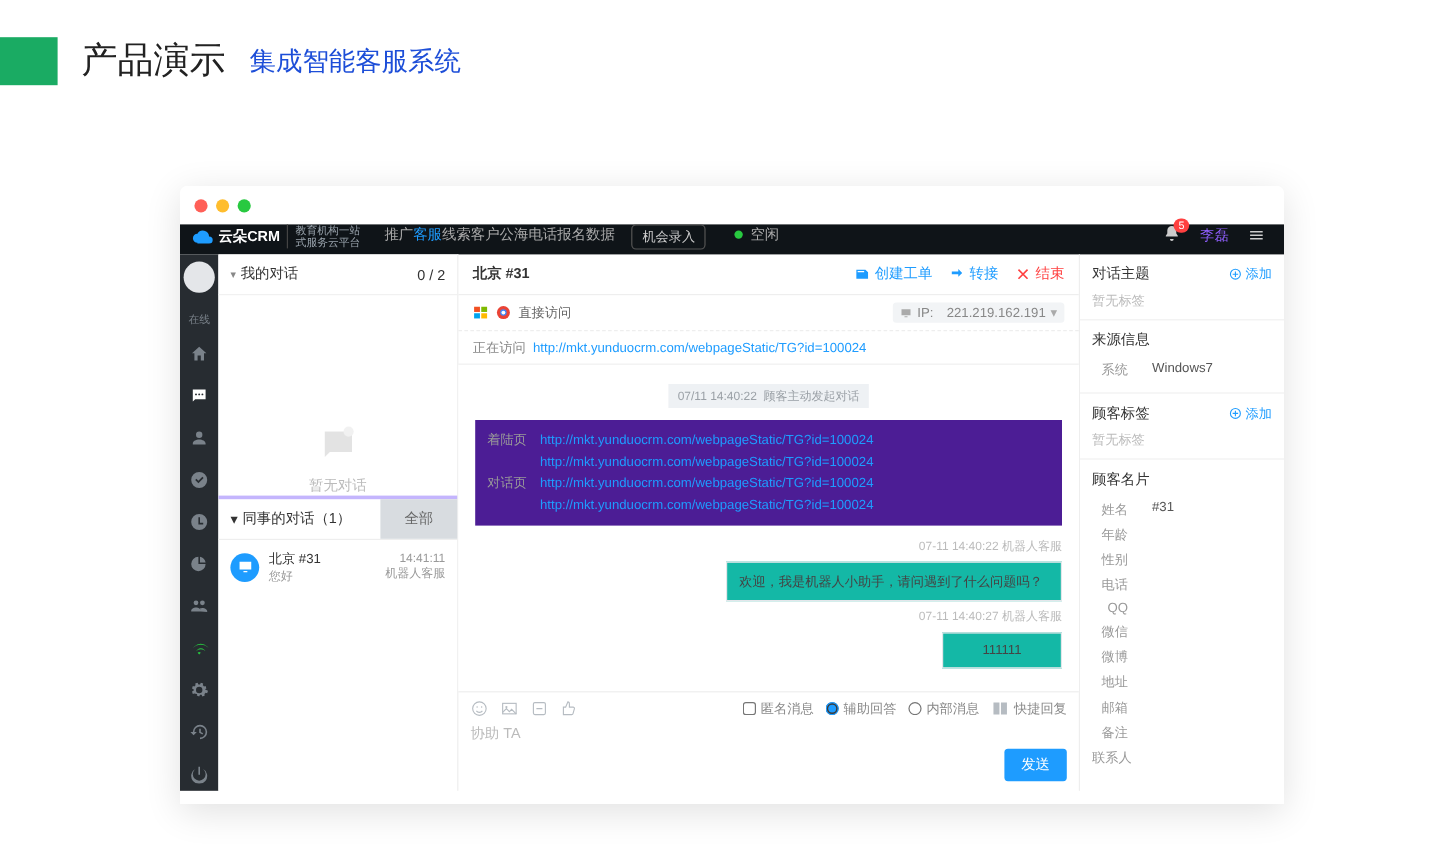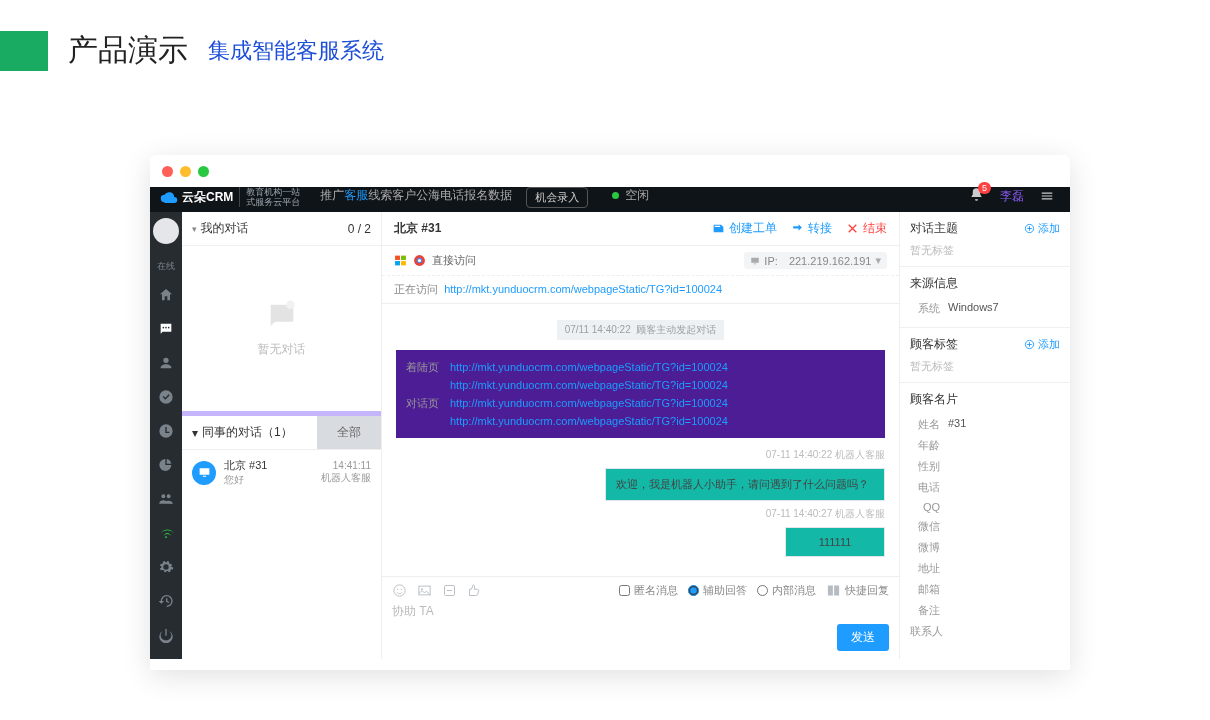--- a/index.html
+++ b/index.html
@@ -37,21 +37,21 @@
 .siderail .ic{width:16px;height:16px;fill:#7a828a}
 .siderail .ic.green{fill:#28c940}
 .avatar{width:26px;height:26px;border-radius:50%;background:#e4e6e9;margin-bottom:2px}
 .rail-label{font-size:9px;color:#7a828a}
 .rail-item{cursor:pointer;position:relative}
 .rail-item.active .ic{fill:#fff}
 
 .leftpanel{width:200px;border-right:1px solid #eee;display:flex;flex-direction:column;background:#fff}
 .lp-head{display:flex;justify-content:space-between;align-items:center;padding:8px 10px;font-size:12px;color:#333;border-bottom:1px solid #f1f1f1}
 .lp-head .arrow{font-size:9px;color:#888;margin-right:4px}
-.empty-state{flex:0 0 170px;display:flex;flex-direction:column;align-items:center;justify-content:center;color:#bbb;font-size:12px;border-bottom:5px solid #c4b5fd}
+.empty-state{flex:0 0 170px;display:flex;flex-direction:column;align-items:center;justify-content:flex-end;color:#bbb;font-size:12px;border-bottom:3px solid #c4b5fd}
 .empty-ic{width:34px;height:34px;opacity:.4;margin-bottom:8px}
 .lp-head2{display:flex;align-items:center;padding:0;font-size:12px;color:#333;border-bottom:1px solid #eee}
 .lp-head2 .ttl{padding:8px 10px;display:flex;align-items:center;gap:4px}
 .lp-tab{margin-left:auto;background:#d8dce0;color:#666;padding:8px 20px;font-size:12px}
 .conv-item{display:flex;align-items:center;padding:8px 10px;gap:8px;cursor:pointer}
 .conv-ic{width:24px;height:24px;border-radius:50%;background:#1e9cff;display:flex;align-items:center;justify-content:center}
 .conv-ic svg{width:13px;height:13px;fill:#fff}
 .conv-main{flex:1;display:flex;flex-direction:column;font-size:11px;color:#333}
 .conv-sub{color:#999;font-size:10px}
 .conv-meta{display:flex;flex-direction:column;align-items:flex-end;font-size:10px;color:#999}
@@ -85,21 +85,21 @@
 .comp-input::placeholder{color:#bbb}
 .send-row{display:flex;justify-content:flex-end}
 .send-btn{background:#1e9cff;color:#fff;border:none;padding:5px 14px;font-size:12px;border-radius:3px;cursor:pointer}
 
 .rightpanel{width:170px;font-size:12px;color:#333;overflow:auto}
 .rp-sec{padding:8px 10px;border-bottom:1px solid #f0f0f0}
 .rp-head{display:flex;align-items:center;justify-content:space-between;margin-bottom:6px}
 .rp-add{color:#1e9cff;font-size:11px;display:flex;align-items:center;gap:3px;cursor:pointer}
 .rp-add svg{width:11px;height:11px;fill:#1e9cff}
 .rp-empty{color:#bbb;font-size:11px}
-.kv{display:flex;gap:8px;font-size:11px;padding:3px 0}
+.kv{display:flex;gap:20px;font-size:11px;padding:3px 0}
 .kv .k{color:#999;min-width:30px;text-align:right}
 .kv .v{color:#555}
 </style>
 </head>
 <body>
 
 <div class="slide-header">
   <div class="green-block"></div>
   <div class="slide-title">产品演示</div>
   <div class="slide-sub">集成智能客服系统</div>

